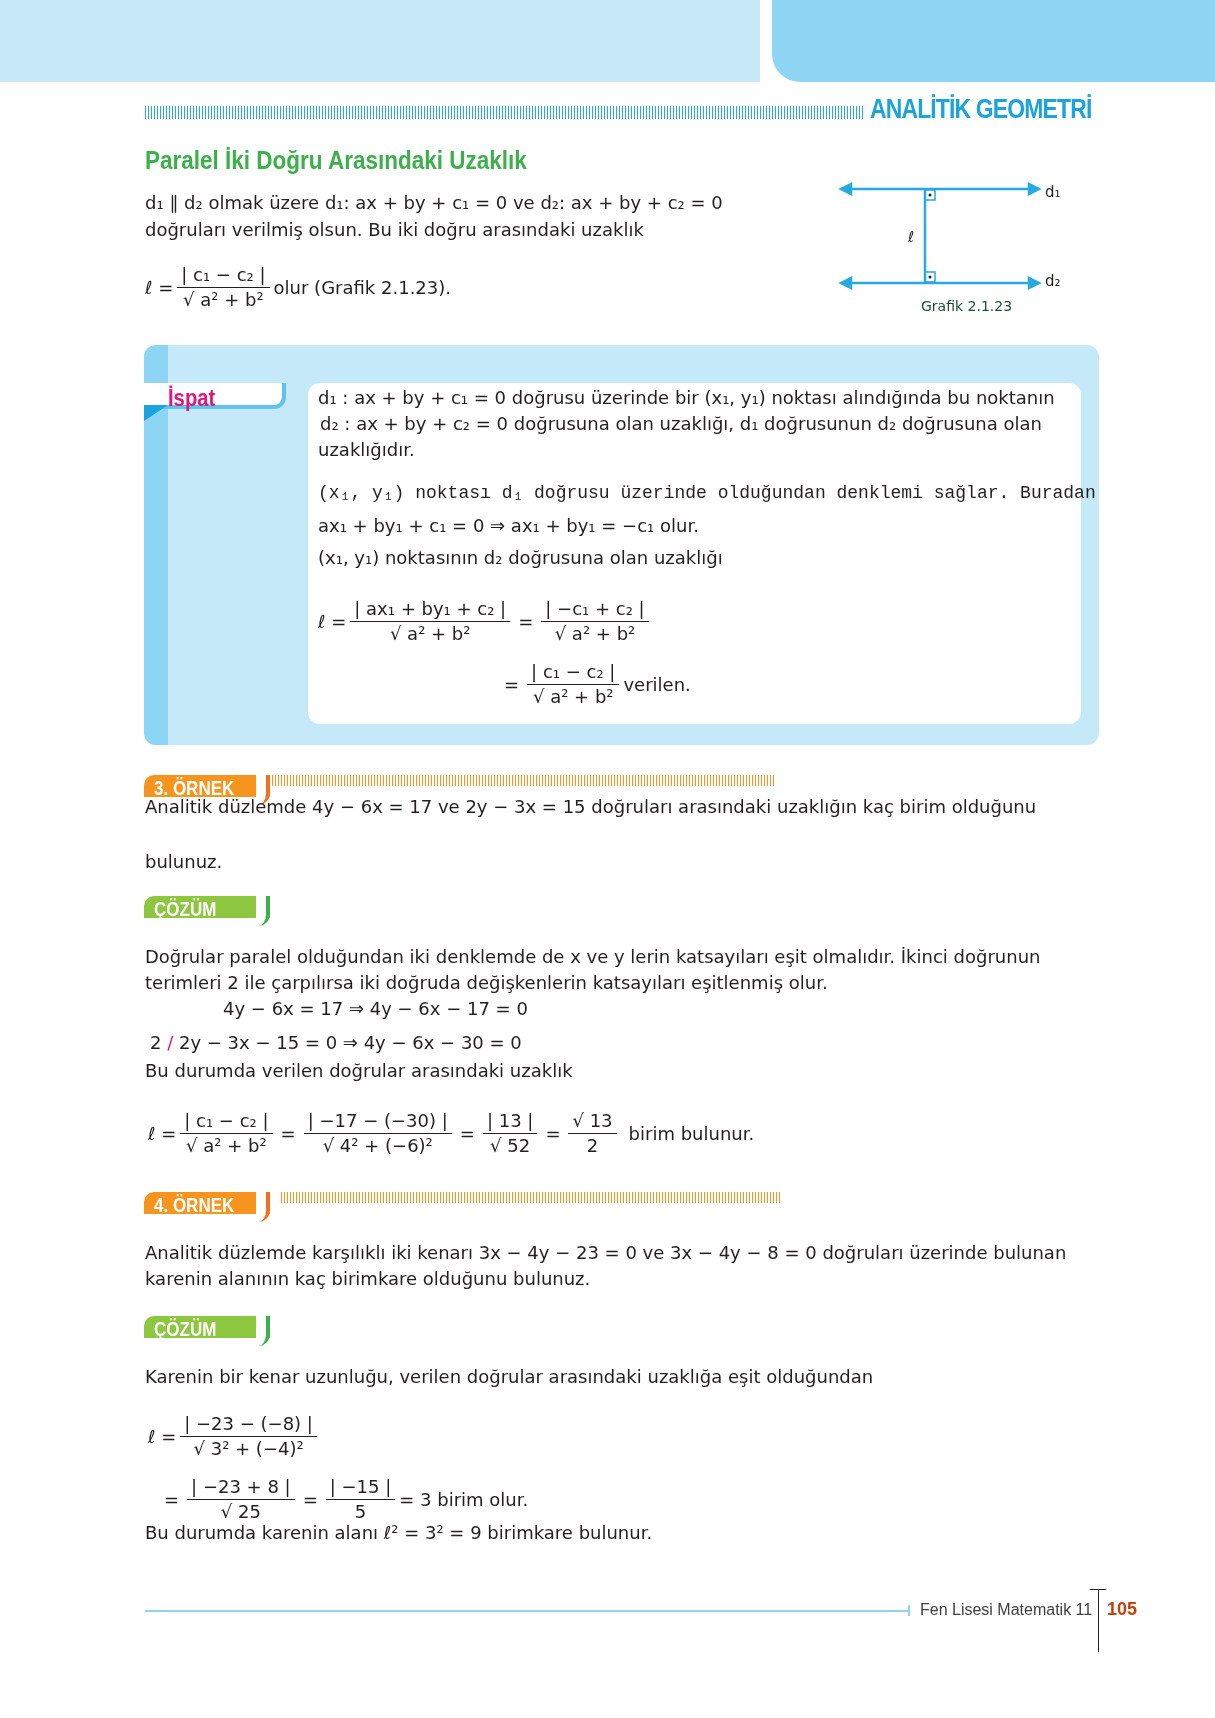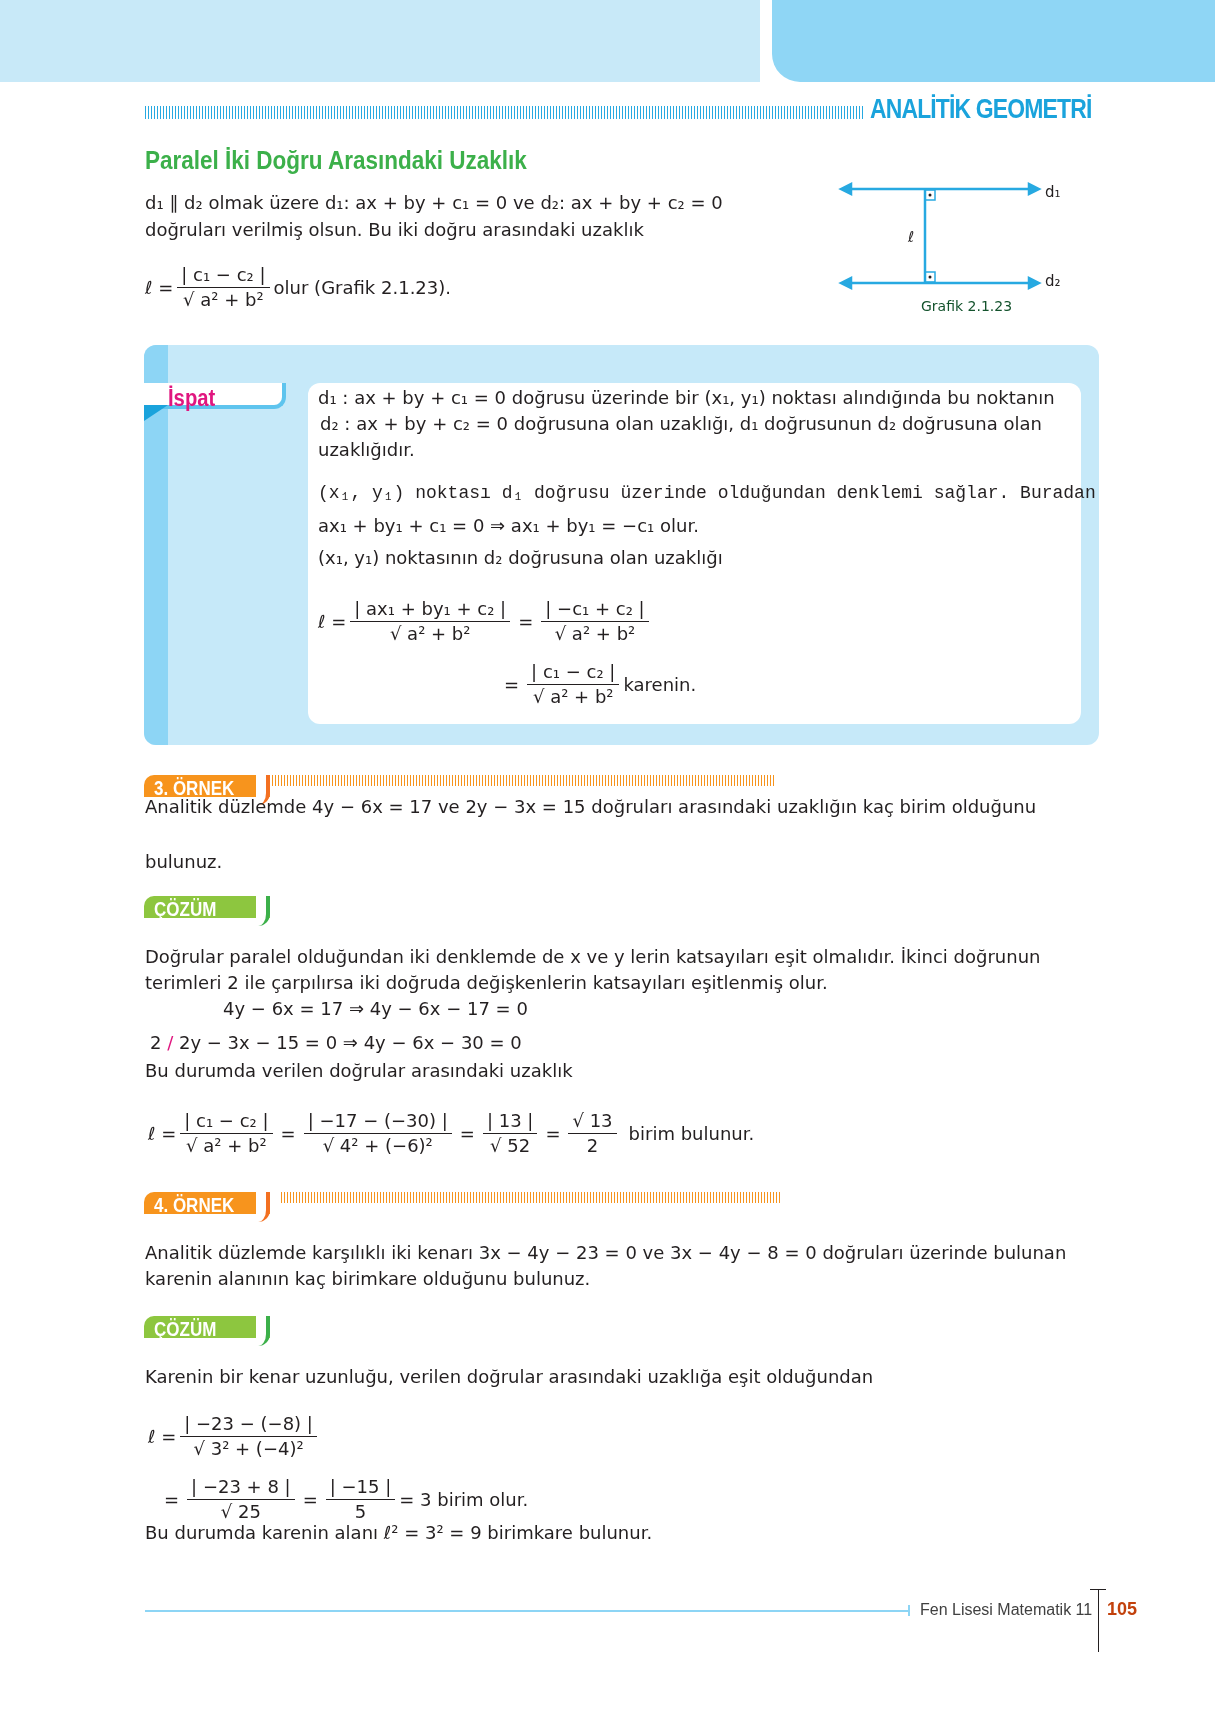--- a/index.html
+++ b/index.html
@@ -122,21 +122,21 @@
     <span class="num">| −c₁ + c₂ |</span>
     <span class="den">√ a² + b²</span>
   </span>
 </div>
 <div class="formula" style="left:500px; top:645px;">
   <span class="op">=</span>
   <span class="frac">
     <span class="num">| c₁ − c₂ |</span>
     <span class="den">√ a² + b²</span>
   </span>
-  <span>karenin.</span>
+  <span>verilen.</span>
 </div>
 
 <div class="badge orange" style="left:144px; top:775px; width:126px;">
   <span class="lbl">3. ÖRNEK</span>
   <span class="hook"></span>
 </div>
 <div class="ex-rule" style="left:272px; top:775px; width:502px;"></div>
 <div class="txt" style="left:145px; top:774px;margin-top:20px;">Analitik düzlemde  4y − 6x = 17  ve  2y − 3x = 15  doğruları arasındaki uzaklığın kaç birim olduğunu</div>
 <div class="txt" style="left:145px; top:849px;">bulunuz.</div>
 <div class="badge green" style="left:144px; top:896px; width:126px;">

